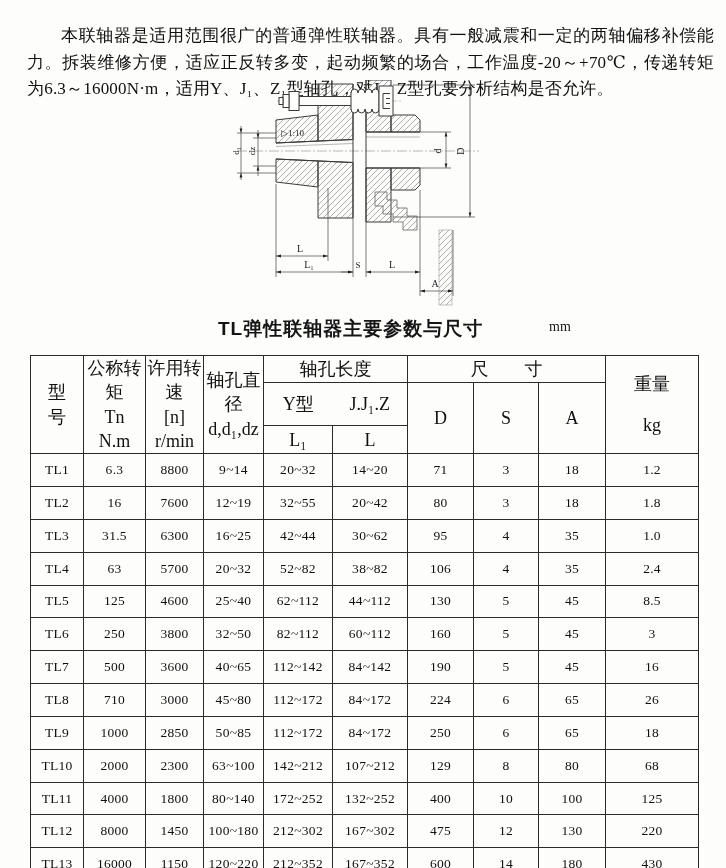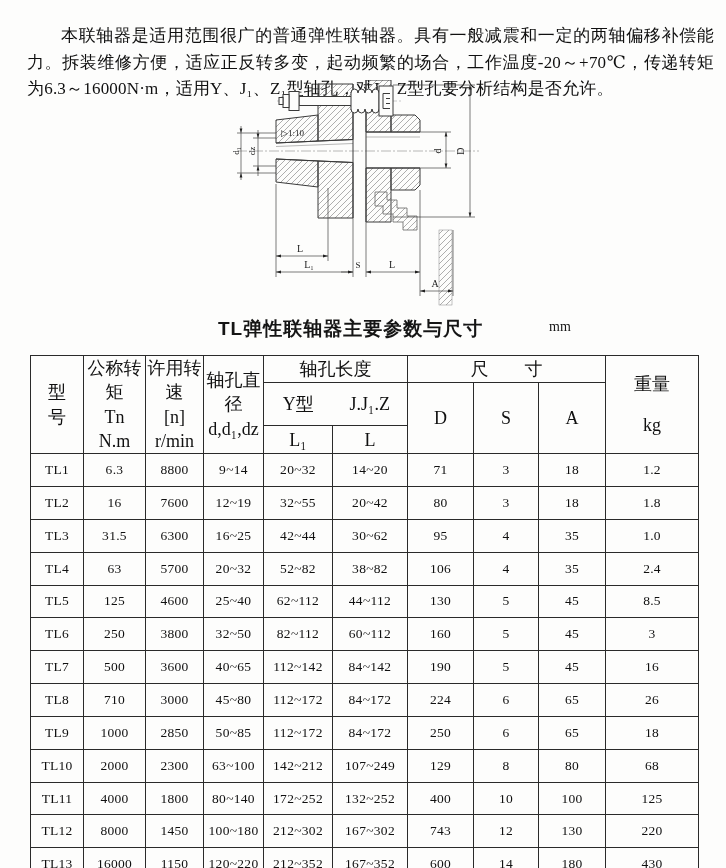--- a/index.html
+++ b/index.html
@@ -334,21 +334,21 @@
           <td>6</td>
           <td>65</td>
           <td>18</td>
         </tr>
         <tr>
           <td>TL10</td>
           <td>2000</td>
           <td>2300</td>
           <td>63~100</td>
           <td>142~212</td>
-          <td>107~249</td>
+          <td>107~212</td>
           <td>129</td>
           <td>8</td>
           <td>80</td>
           <td>68</td>
         </tr>
         <tr>
           <td>TL11</td>
           <td>4000</td>
           <td>1800</td>
           <td>80~140</td>
@@ -359,21 +359,21 @@
           <td>100</td>
           <td>125</td>
         </tr>
         <tr>
           <td>TL12</td>
           <td>8000</td>
           <td>1450</td>
           <td>100~180</td>
           <td>212~302</td>
           <td>167~302</td>
-          <td>743</td>
+          <td>475</td>
           <td>12</td>
           <td>130</td>
           <td>220</td>
         </tr>
         <tr>
           <td>TL13</td>
           <td>16000</td>
           <td>1150</td>
           <td>120~220</td>
           <td>212~352</td>

